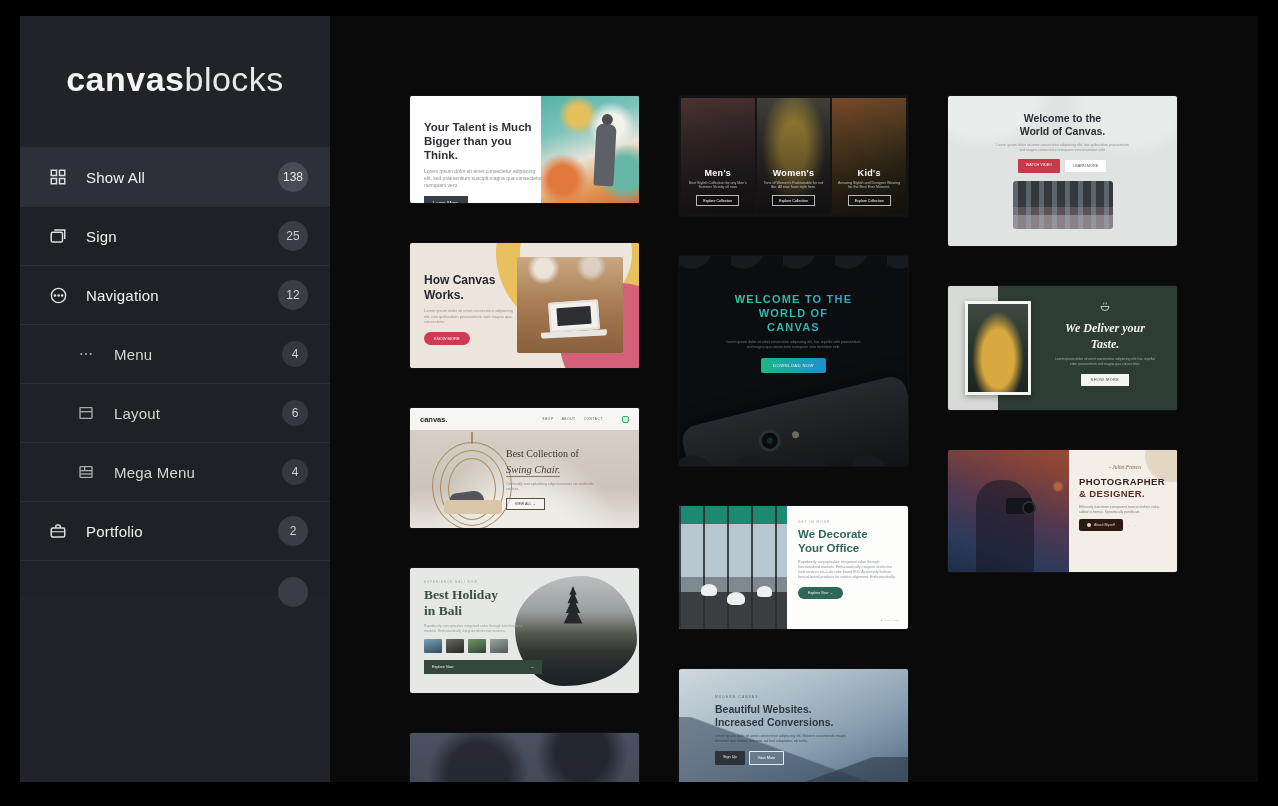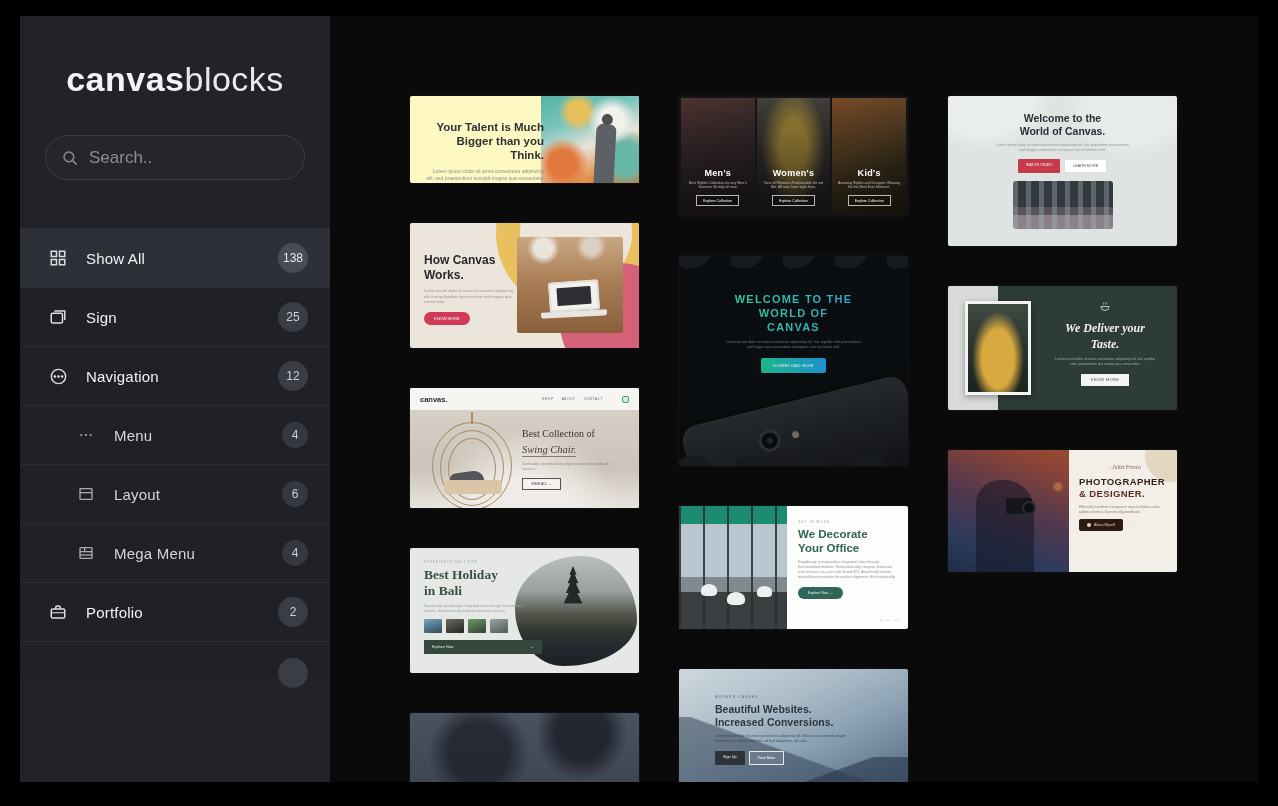--- a/index.html
+++ b/index.html
@@ -33,21 +33,21 @@
   .s-item.partial{height:36px;border-top:1px solid var(--divider);}
   .s-item.partial .s-badge{margin-top:26px;}
 
   
   .main{position:absolute;left:330px;top:16px;width:928px;height:766px;background:var(--main-bg);overflow:hidden;}
   .grid{display:flex;gap:40px;padding:80px 0 0 80px;}
   .col{display:flex;flex-direction:column;gap:40px;width:229px;flex:0 0 229px;}
   .card{position:relative;width:229px;border-radius:2px;overflow:hidden;cursor:pointer;background:#ddd;box-shadow:0 0 0 1px rgba(255,255,255,.03);}
 
   
-  .c-talent{height:87px;background:#fef9c3;text-align:right;}
+  .c-talent{height:107px;background:#ffffff;}
   .c-talent .photo{position:absolute;right:0;top:0;width:43%;height:100%;
     background:
       radial-gradient(circle at 22% 78%, #e2793c 0 14px, transparent 26px),
       radial-gradient(circle at 72% 28%, #f2f2ec 0 12px, transparent 24px),
       radial-gradient(circle at 86% 72%, #67b7a8 0 16px, transparent 30px),
       radial-gradient(circle at 38% 18%, #e8c05a 0 10px, transparent 20px),
       linear-gradient(160deg,#55b2a6 0%,#7cc4bb 30%,#e8e4da 55%,#e2944f 80%,#c9703d 100%);}
   .c-talent .figure{position:absolute;right:24px;top:28px;width:20px;height:62px;background:#5d6065;border-radius:7px 7px 3px 3px;transform:rotate(3deg);}
   .c-talent .figure::before{content:"";position:absolute;left:5px;top:-10px;width:11px;height:11px;border-radius:50%;background:#4c4e52;}
   .c-talent .txt{position:absolute;left:14px;top:24px;width:120px;}
@@ -139,21 +139,21 @@
   .c-swing .cart{position:absolute;right:10px;top:8px;width:7px;height:7px;border-radius:2px;border:1px solid #3aa66a;background:rgba(58,166,106,.15);}
   .c-swing .photo{position:absolute;left:0;top:22px;width:100%;height:98px;
       background:radial-gradient(ellipse at 50% 120%, #efece8 0 30%, rgba(0,0,0,0) 60%),linear-gradient(180deg,#d5cfc6 0%,#cbc4ba 60%,#e8e4dd 100%);}
   .c-swing .arc{position:absolute;border:1.6px solid #a98b5f;border-radius:50%;}
   .c-swing .a1{left:22px;top:34px;width:80px;height:88px;}
   .c-swing .a2{left:30px;top:42px;width:64px;height:76px;}
   .c-swing .a3{left:38px;top:50px;width:48px;height:62px;}
   .c-swing .rope{position:absolute;left:61px;top:24px;width:1.6px;height:12px;background:#a98b5f;}
   .c-swing .seat{position:absolute;left:34px;top:92px;width:58px;height:14px;background:#d9c6a8;border-radius:4px;}
   .c-swing .blanket{position:absolute;left:40px;top:84px;width:34px;height:16px;background:#54555a;border-radius:6px 10px 4px 8px;transform:rotate(-8deg);}
-  .c-swing .txt{position:absolute;left:112px;top:40px;width:104px;}
+  .c-swing .txt{position:absolute;left:96px;top:40px;width:104px;}
   .c-swing .t1{font-family:"Liberation Serif","DejaVu Serif",serif;font-size:10px;color:#3a3430;}
   .c-swing .t2{font-family:"Liberation Serif","DejaVu Serif",serif;font-style:italic;font-size:10.5px;color:#4a3f36;border-bottom:1px solid #8a7a64;display:inline-block;padding-bottom:1px;}
   .c-swing p{margin-top:5px;font-size:3.4px;line-height:4.6px;color:#8f887d;width:92px;}
   .c-swing .btn{display:inline-block;margin-top:6px;border:1px solid #55504a;color:#3c3834;font-size:3.6px;padding:3px 8px;background:rgba(255,255,255,.4);}
 
   
   .c-decorate{height:123px;background:#fdfdfc;}
   .c-decorate .photo{position:absolute;left:0;top:0;width:47%;height:100%;
       background:
         repeating-linear-gradient(90deg, rgba(40,45,46,.85) 0 2px, rgba(0,0,0,0) 2px 24px),
@@ -251,27 +251,20 @@
         radial-gradient(ellipse at 75% 10%, rgba(26,29,38,.8) 0 26px, transparent 46px),
         linear-gradient(180deg,#4a5160 0%,#3c4350 45%,#2b303c 100%);}
 </style>
 </head>
 <body>
 
 <aside class="sidebar">
   <div class="brand">
     <span class="b">canvas</span><span class="l">blocks</span>
   </div>
-  <div class="searchbox">
-    <svg width="18" height="18" viewBox="0 0 24 24" fill="none" stroke="#8b8d92" stroke-width="2">
-        <circle cx="10.5" cy="10.5" r="6.5"></circle>
-        <line x1="15.5" y1="15.5" x2="21" y2="21"></line>
-      </svg>
-    <input type="text" placeholder="Search.." style="">
-  </div>
 
   <nav class="s-list">
     <div class="s-item active">
       <span class="s-ic">
           <svg width="18" height="18" viewBox="0 0 24 24" fill="none" stroke="currentColor" stroke-width="2">
             <rect x="3" y="3" width="7" height="7"></rect>
             <rect x="14" y="3" width="7" height="7"></rect>
             <rect x="3" y="14" width="7" height="7"></rect>
             <rect x="14" y="14" width="7" height="7"></rect>
           </svg>

